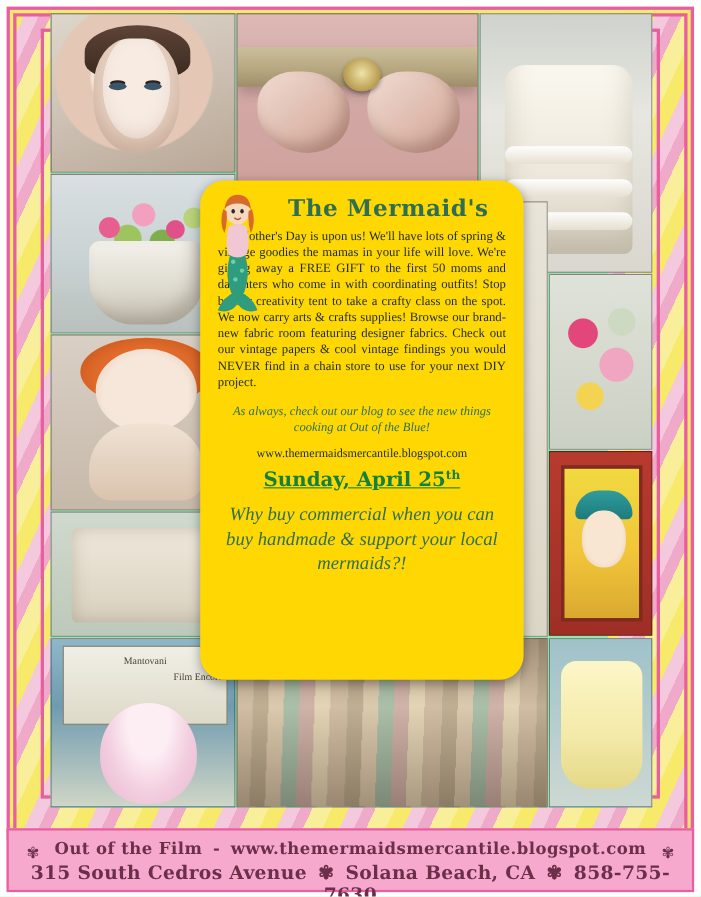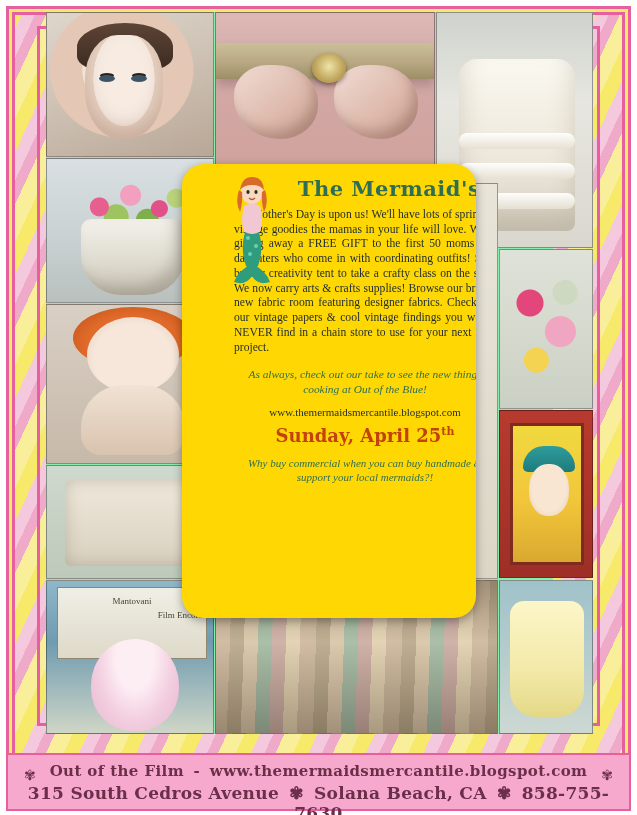--- a/index.html
+++ b/index.html
@@ -260,21 +260,20 @@
     border-radius: 22px;
     box-shadow: 0 3px 10px rgba(0,0,0,.35);
     overflow: hidden;
   }
   .flyer-inner {
     position: relative;
     width: 100%;
     height: 100%;
     padding: 10px 14px 3px 14px;
     box-sizing: border-box;
-    margin-left: 36px;
   }
   .title {
     margin: 4px 0 0 48px;
     text-align: center;
     color: #2f6e52;
     font-family: "DejaVu Serif", serif;
     font-weight: bold;
     font-size: 21px;
     line-height: 1.05;
     letter-spacing: .5px;
@@ -307,42 +306,43 @@
   .url {
     margin: 9px 0 0 0;
     text-align: center;
     color: #1d2a33;
     font-family: "Liberation Serif", serif;
     font-size: 11px;
   }
   .date {
     margin: 8px 0 0 0;
     text-align: center;
-    color: #c2410c;
+    color: #15803d;
     font-family: "DejaVu Serif", serif;
     font-weight: bold;
     font-size: 18px;
     line-height: 1.12;
+    text-decoration: underline;
   }
   .date sup { font-size: 11px; }
   .time {
     text-align: center;
     color: #2f6e52;
     font-family: "DejaVu Serif", serif;
     font-weight: bold;
     font-size: 18px;
     line-height: 1.12;
   }
   .tagline {
     margin: 10px 8px 0 8px;
     text-align: center;
     color: #2f6e52;
     font-family: "Liberation Serif", serif;
     font-style: italic;
-    font-size: 11px;
+    font-size: 17px;
     line-height: 1.3;
   }
 
   
   .footer {
     position: absolute;
     left: 6px;
     bottom: 4px;
     width: 625px;
     height: 58px;
@@ -469,21 +469,21 @@
         <circle cx="30" cy="70" r="2" fill="#6ecfb0"></circle>
         <circle cx="24" cy="78" r="2" fill="#6ecfb0"></circle>
       </svg>
 
       <div class="title">
         <div>The Mermaid's</div>
       </div>
 
       <p class="body-text">Mother's Day is upon us!  We'll have lots of spring &amp; vintage goodies the mamas in your life will love.  We're giving away a FREE GIFT to the first 50 moms and daughters who come in with coordinating outfits!  Stop by our creativity tent to take a crafty class on the spot.  We now carry arts &amp; crafts supplies!  Browse our brand-new fabric room featuring designer fabrics.  Check out our vintage papers &amp; cool vintage findings you would NEVER find in a chain store to use for your next DIY project.</p>
 
-      <p class="blog-line">As always, check out our take to see the new things cooking at Out of the Blue!</p>
+      <p class="blog-line">As always, check out our blog to see the new things cooking at Out of the Blue!</p>
 
       <p class="url">www.themermaidsmercantile.blogspot.com</p>
 
       <div class="date">
         <span>Sunday, April 25</span><sup>th</sup>
       </div>
 
       <p class="tagline">Why buy commercial when you can buy handmade &amp; support your local mermaids?!</p>
     </div>
   </div>

